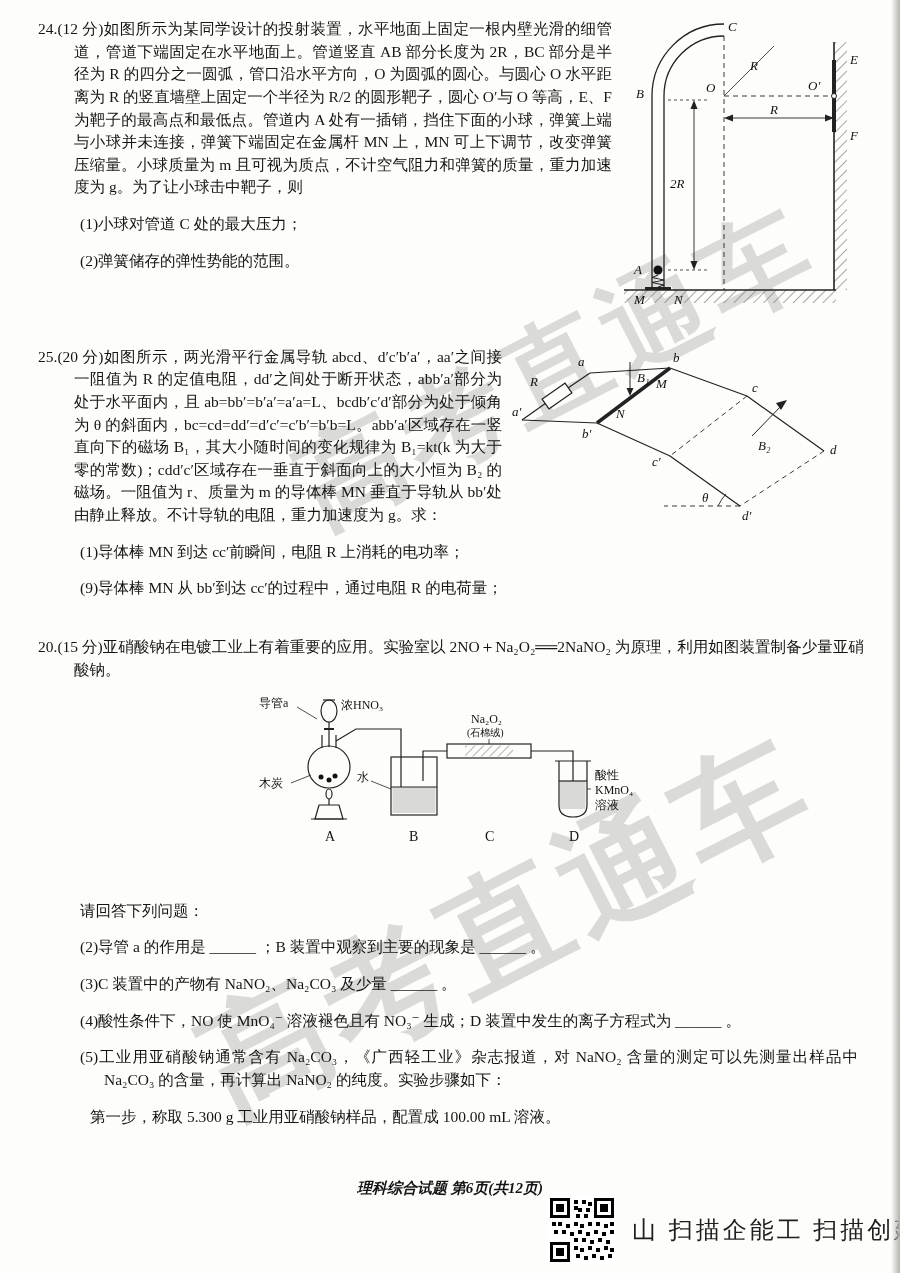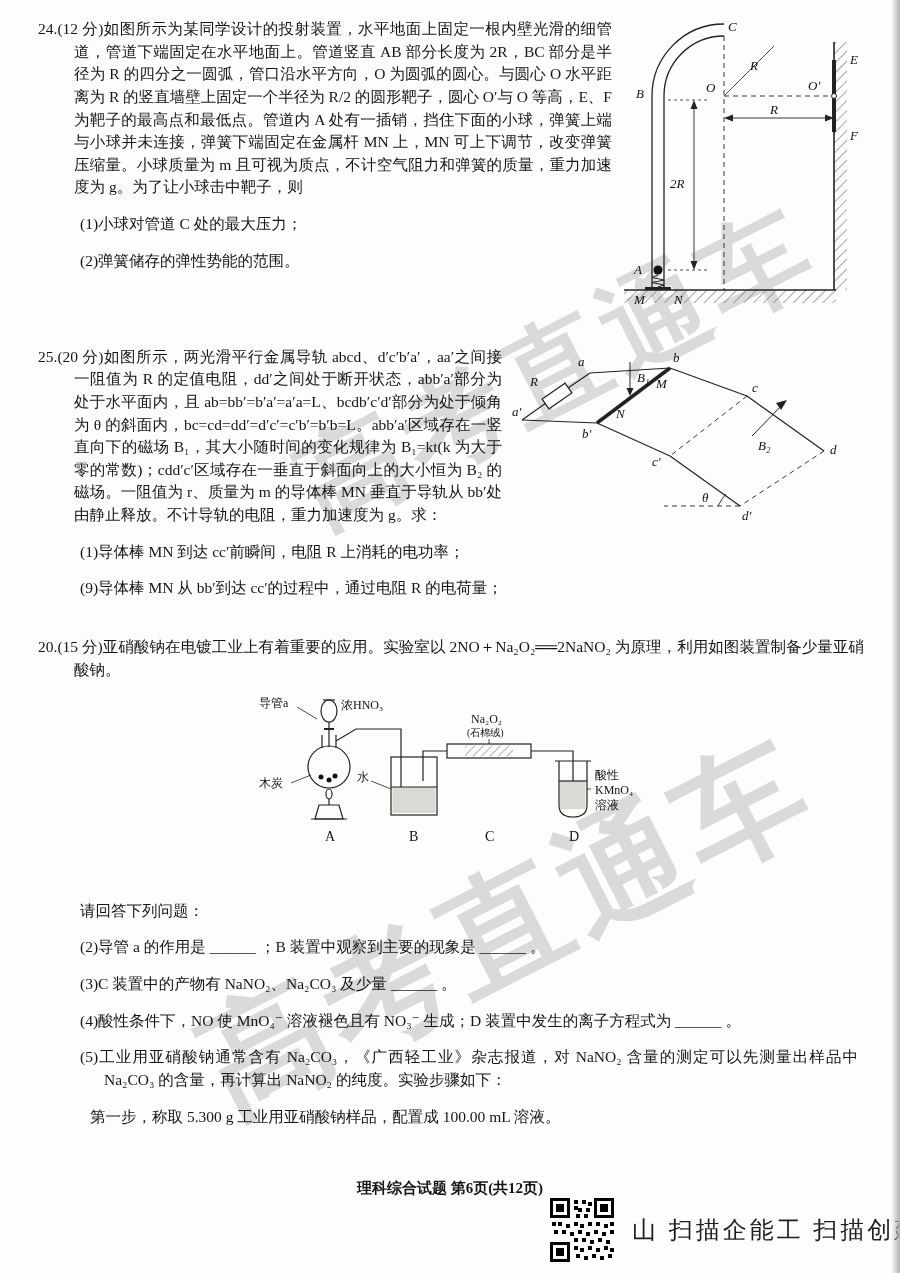--- a/index.html
+++ b/index.html
@@ -17,21 +17,21 @@
   .q-first{margin:8px;text-align:justify;text-indent:-36px;}
   .qnum{display:inline;}
   .q-part{margin:14px;padding-left:24px;text-indent:-24px;text-align:justify;}
   .step{margin:0;padding-left:24px;text-align:justify;}
   .figwrap{float:right;background:transparent;}
   .fig24{margin:0 0 4px 10px;}
   .fig25{margin:2px 0 6px 10px;}
   .fig26c{margin:4px 0 8px 185px;}
   svg text{font-family:"Liberation Serif","DejaVu Serif",serif;fill:#111;}
   .footer{position:absolute;left:0;right:0;top:1178px;text-align:center;
-          font-size:15px;font-weight:bold;z-index:1;}
+          font-size:15px;font-weight:bold;z-index:1;font-style:italic;}
   .scanbar{position:absolute;left:548px;top:1196px;display:flex;align-items:center;gap:16px;z-index:1;}
   .scan-caption{font-family:"Liberation Sans","DejaVu Sans",sans-serif;font-size:24px;
                 color:#1e1e1e;letter-spacing:3px;white-space:nowrap;}
   .edge{position:absolute;right:0;top:0;bottom:0;width:9px;z-index:2;
         background:linear-gradient(to right,rgba(190,190,188,0),#b3b3b0);}
 </style>
 </head>
 <body>
 
 <div class="page">

